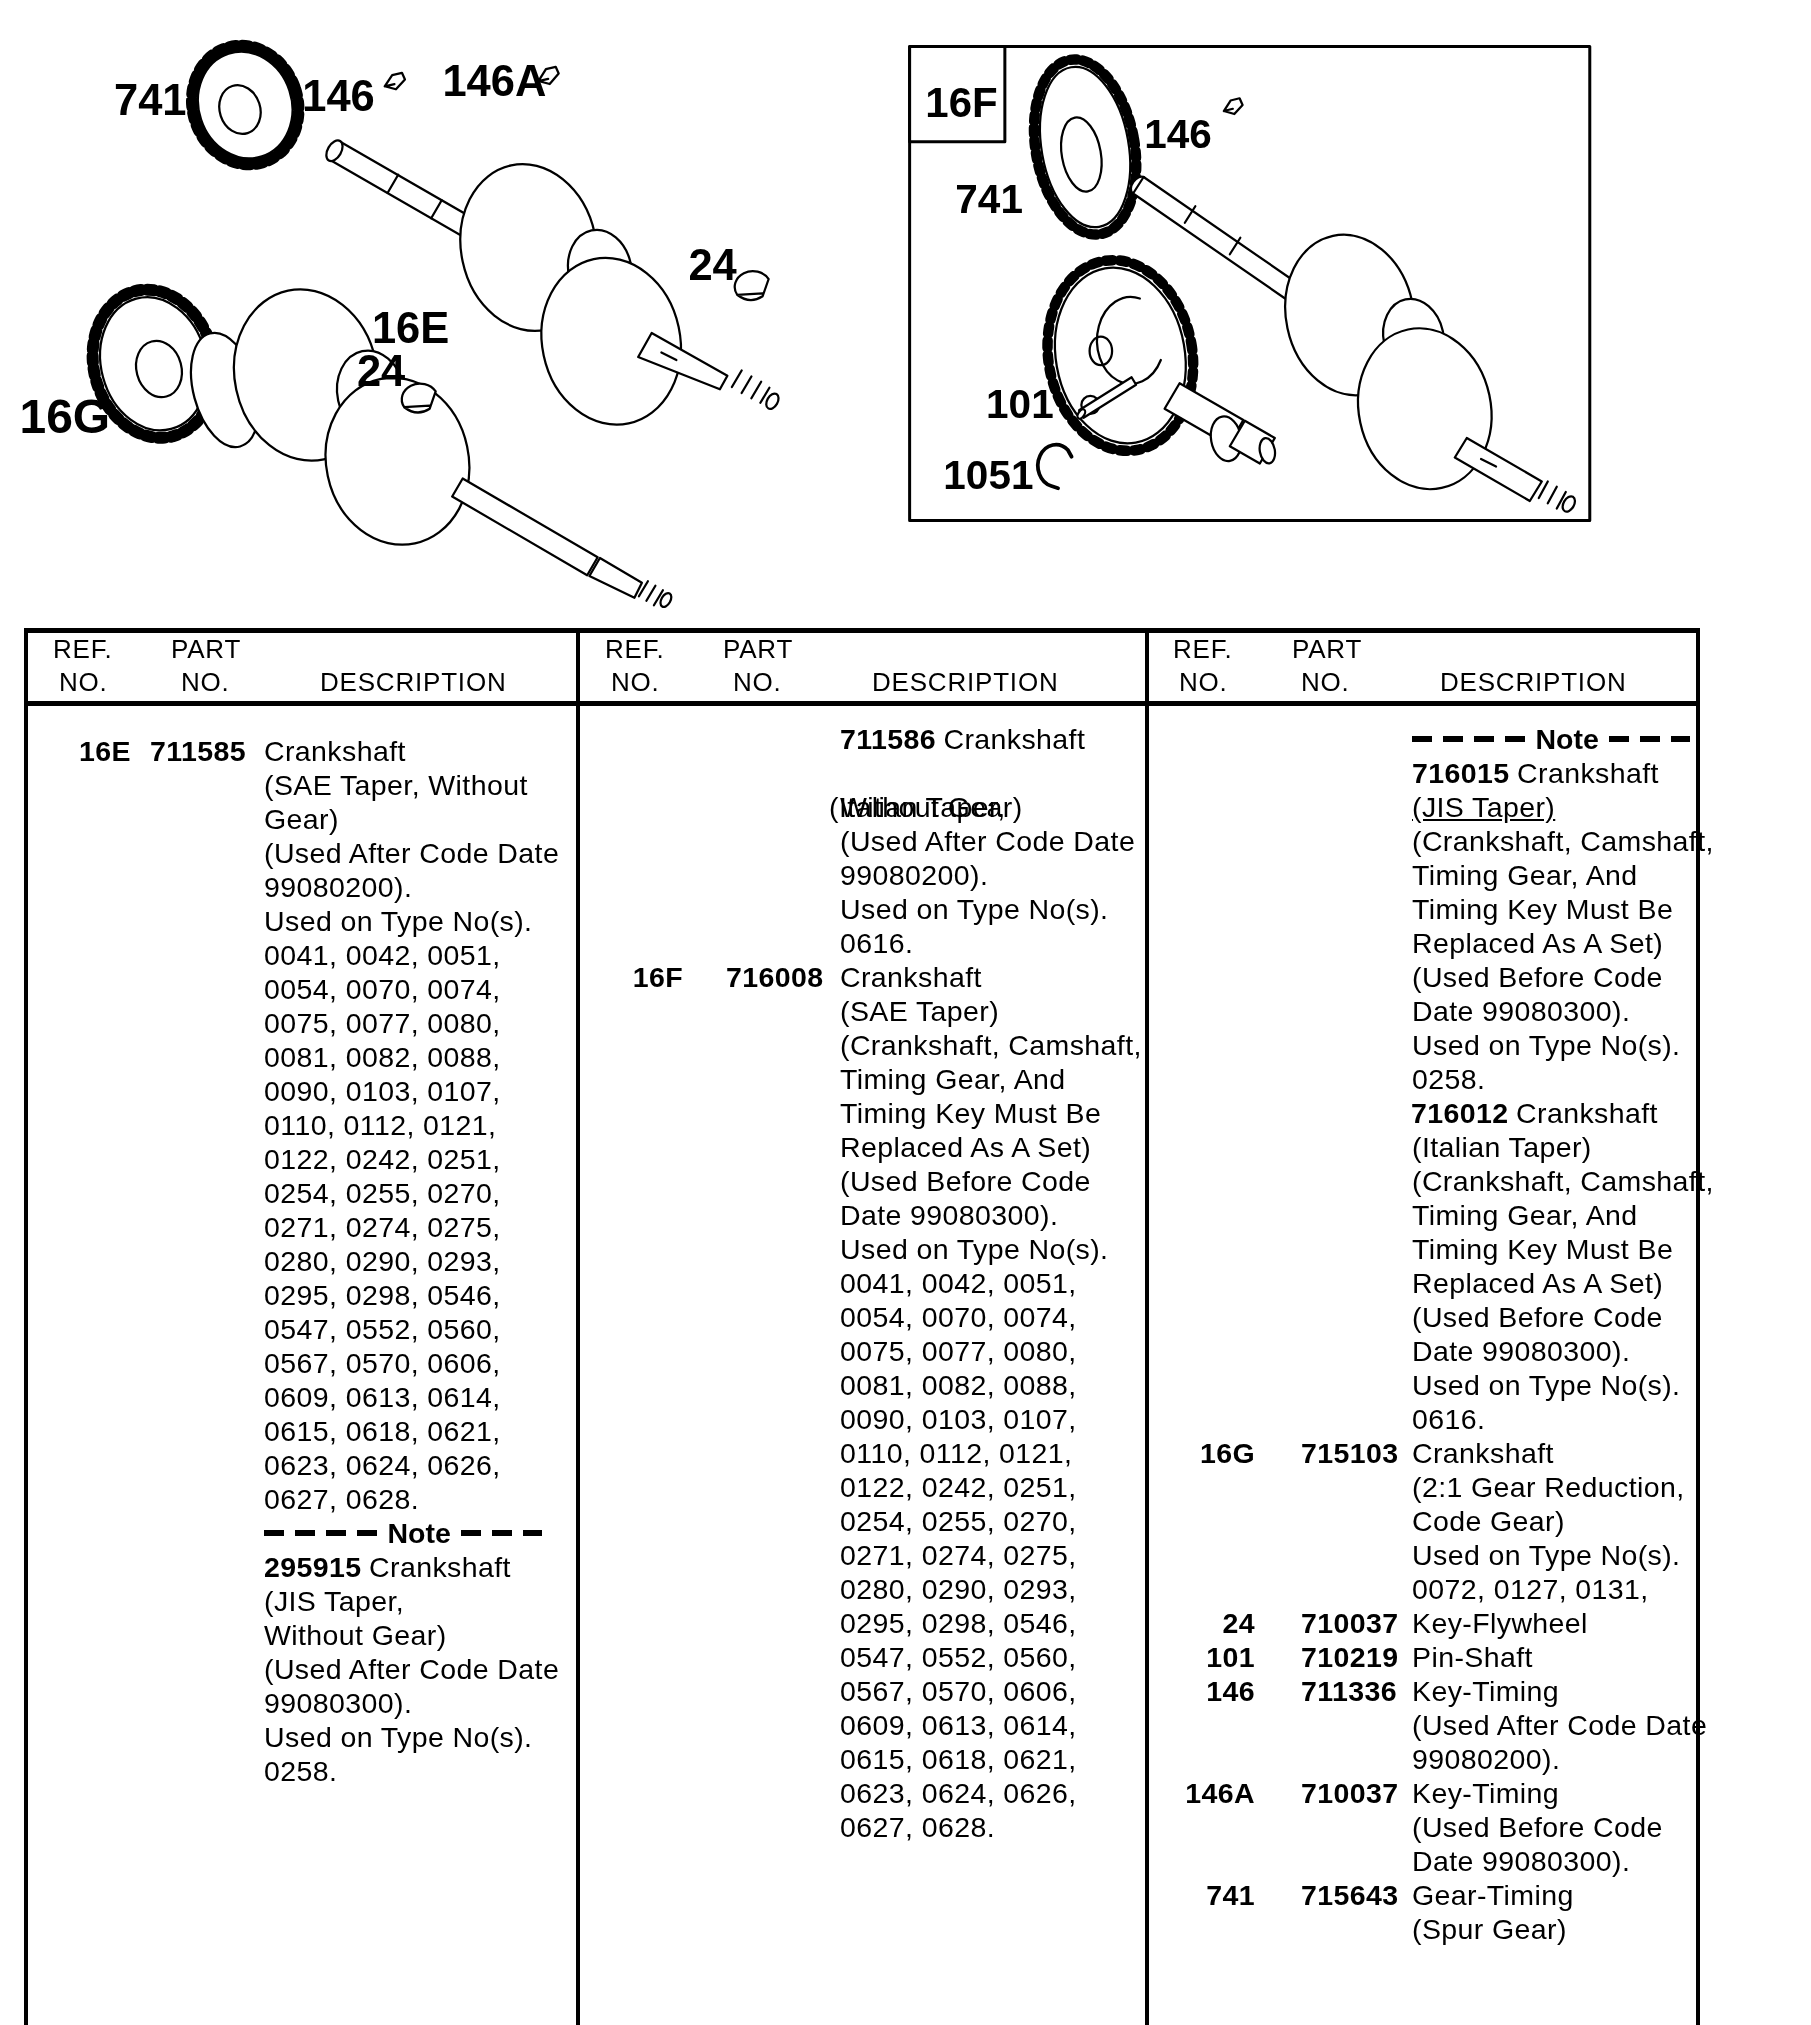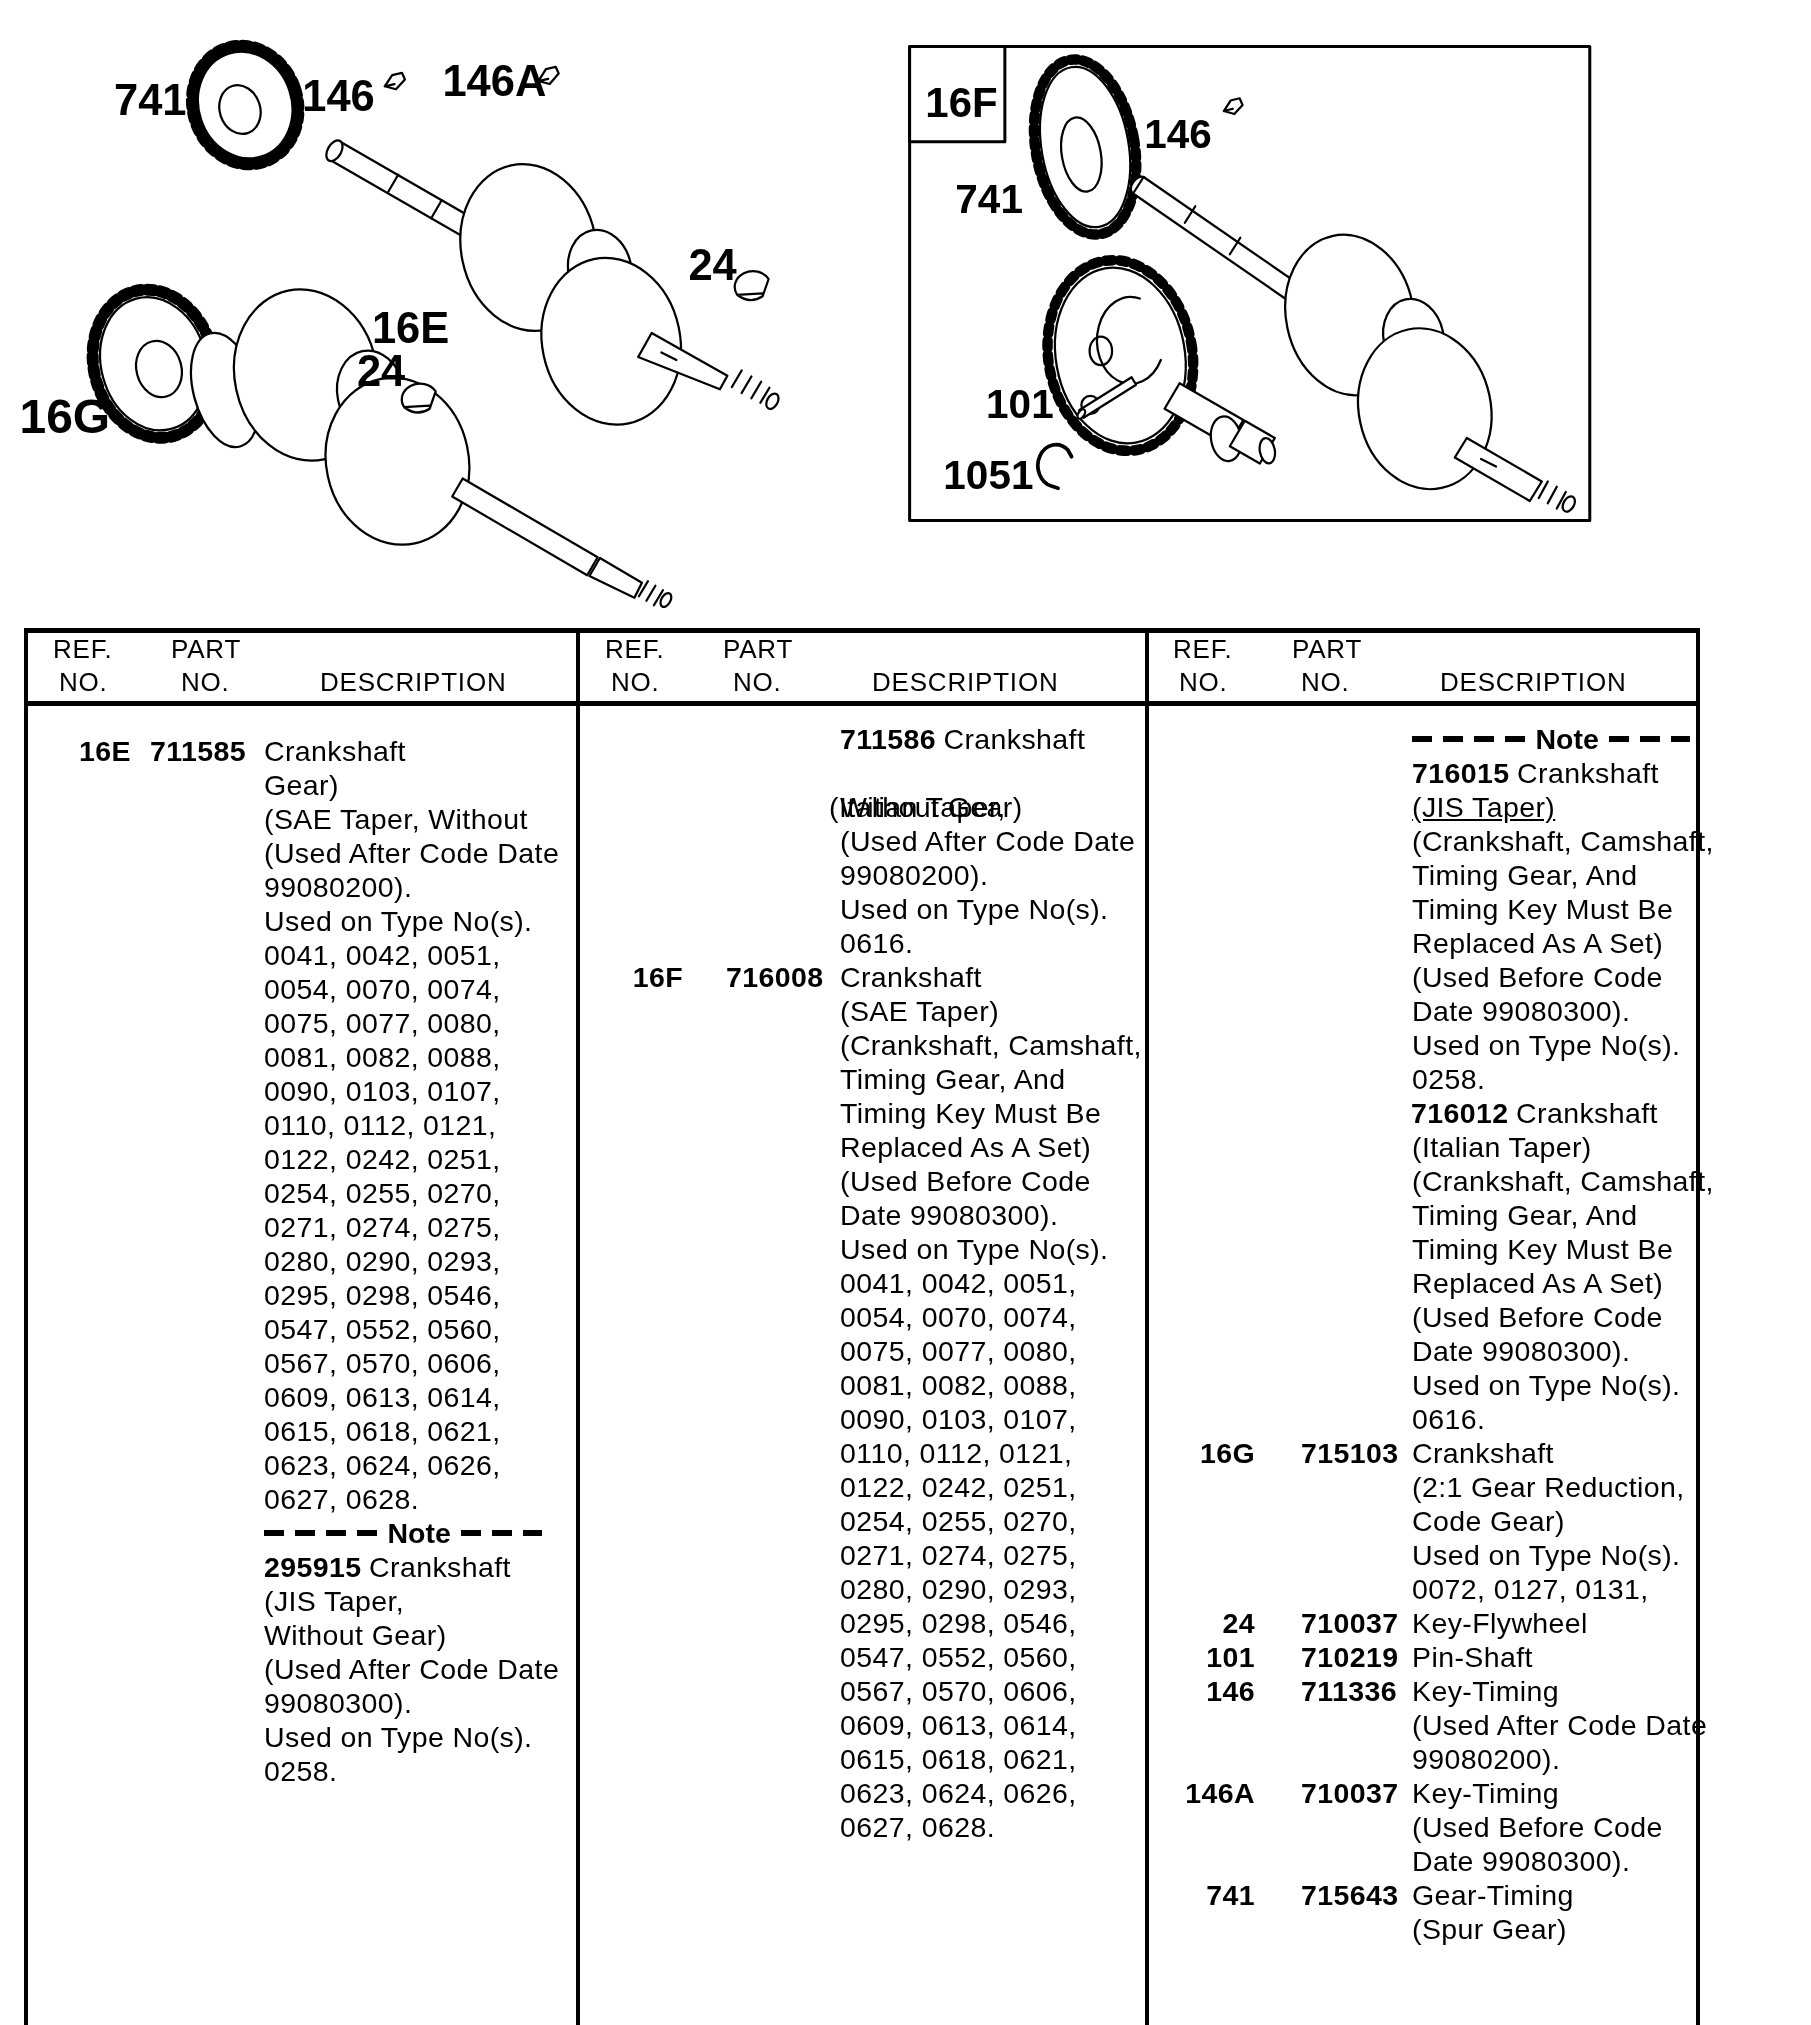--- a/index.html
+++ b/index.html
@@ -131,24 +131,24 @@
     <div class="hdrcell" style="left: 171px; top: 634px;">PART</div>
     <div class="hdrcell" style="left: 181px; top: 667px;">NO.</div>
     <div class="hdrcell" style="left: 320px; top: 667px;">DESCRIPTION</div>
     <div class="col" style="left: 24px; top: 734px; width: 552px;">
       <div class="row">
         <span class="cell ref" style="left: 0px; width: 107px; text-align: right;">16E</span>
         <span class="cell part" style="left: 126px;">711585</span>
         <span class="cell desc" style="left: 240px;">Crankshaft</span>
       </div>
       <div class="row">
+        <span class="cell desc" style="left: 240px;">(SAE Taper, Without</span>
+      </div>
+      <div class="row">
         <span class="cell desc" style="left: 240px;">Gear)</span>
-      </div>
-      <div class="row">
-        <span class="cell desc" style="left: 240px;">(SAE Taper, Without</span>
       </div>
       <div class="row">
         <span class="cell desc" style="left: 240px;">(Used After Code Date</span>
       </div>
       <div class="row">
         <span class="cell desc" style="left: 240px;">99080200).</span>
       </div>
       <div class="row">
         <span class="cell desc" style="left: 240px;">Used on Type No(s).</span>
       </div>

